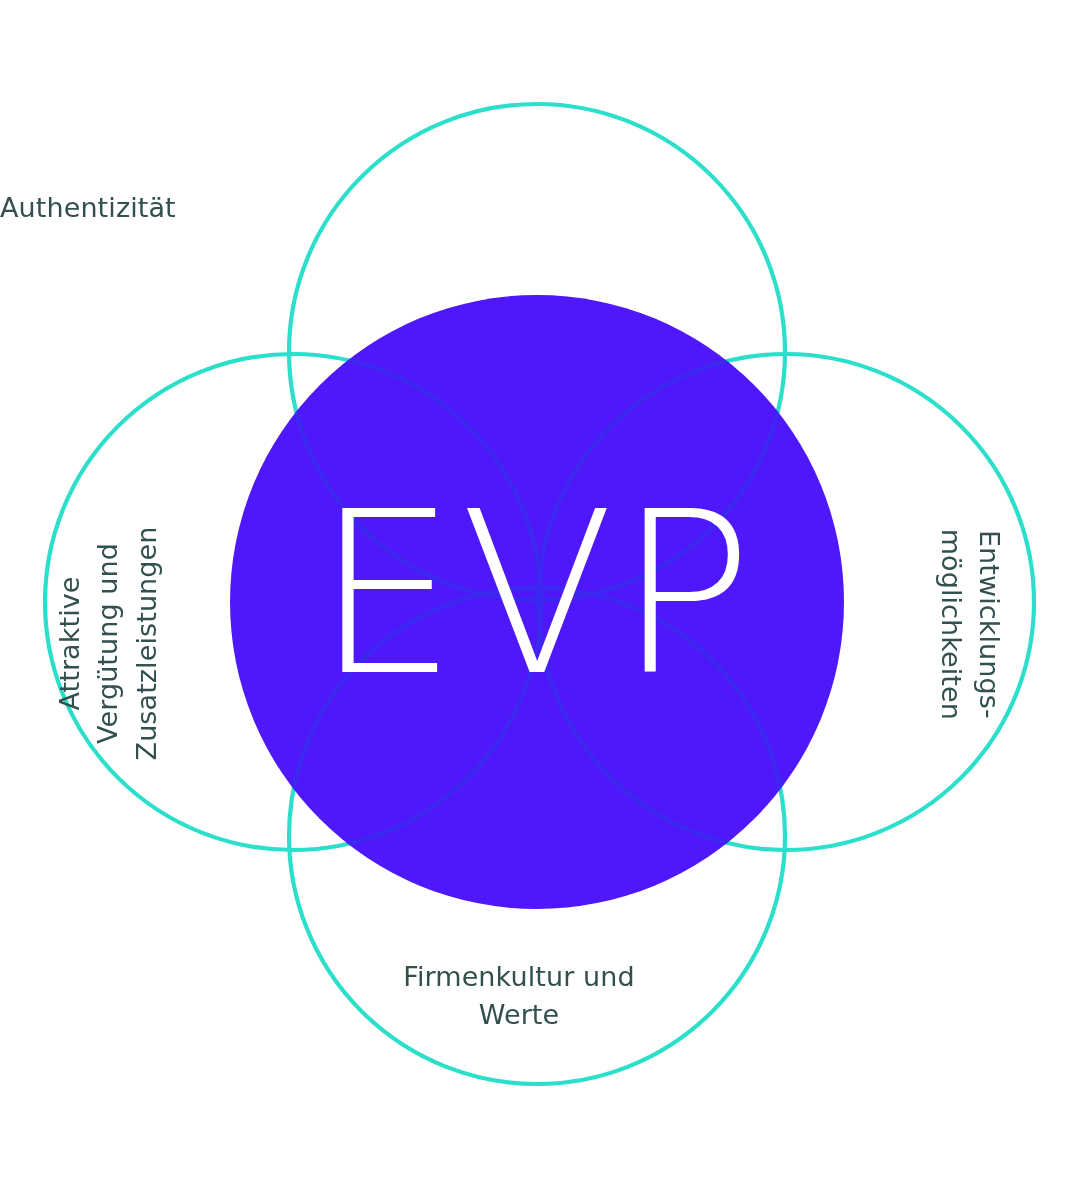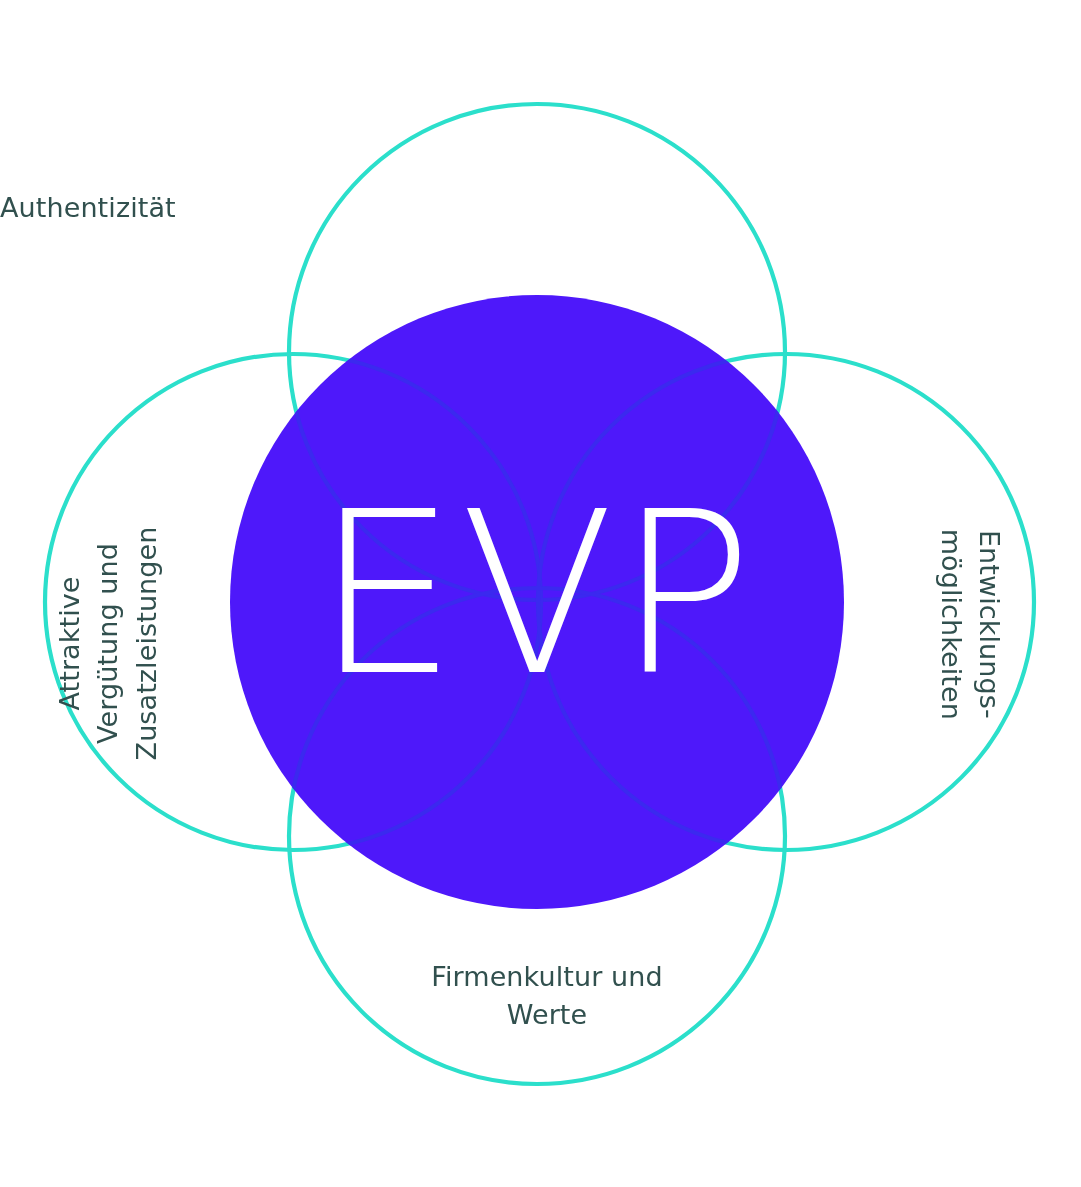--- a/index.html
+++ b/index.html
@@ -52,21 +52,20 @@
     left: 0;
     top: 189px;
     width: 1081px;
     text-align: left;
   }
   #label-bottom {
     left: 0;
     top: 958px;
     width: 1038px;
     text-align: center;
-    margin-left: 28px;
   }
   #label-left {
     left: -92px;
     top: 586px;
     width: 400px;
     transform: rotate(-90deg);
     transform-origin: 50% 50%;
     text-align: center;
   }
   #label-right {

